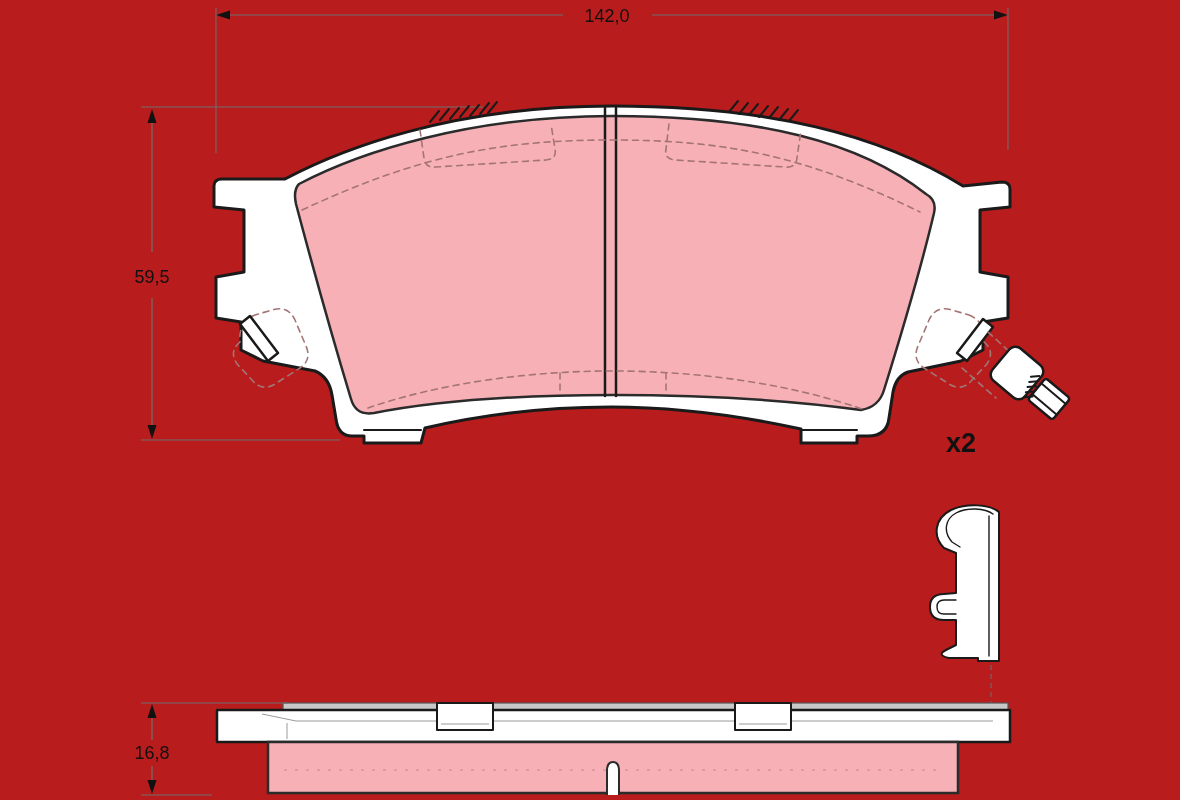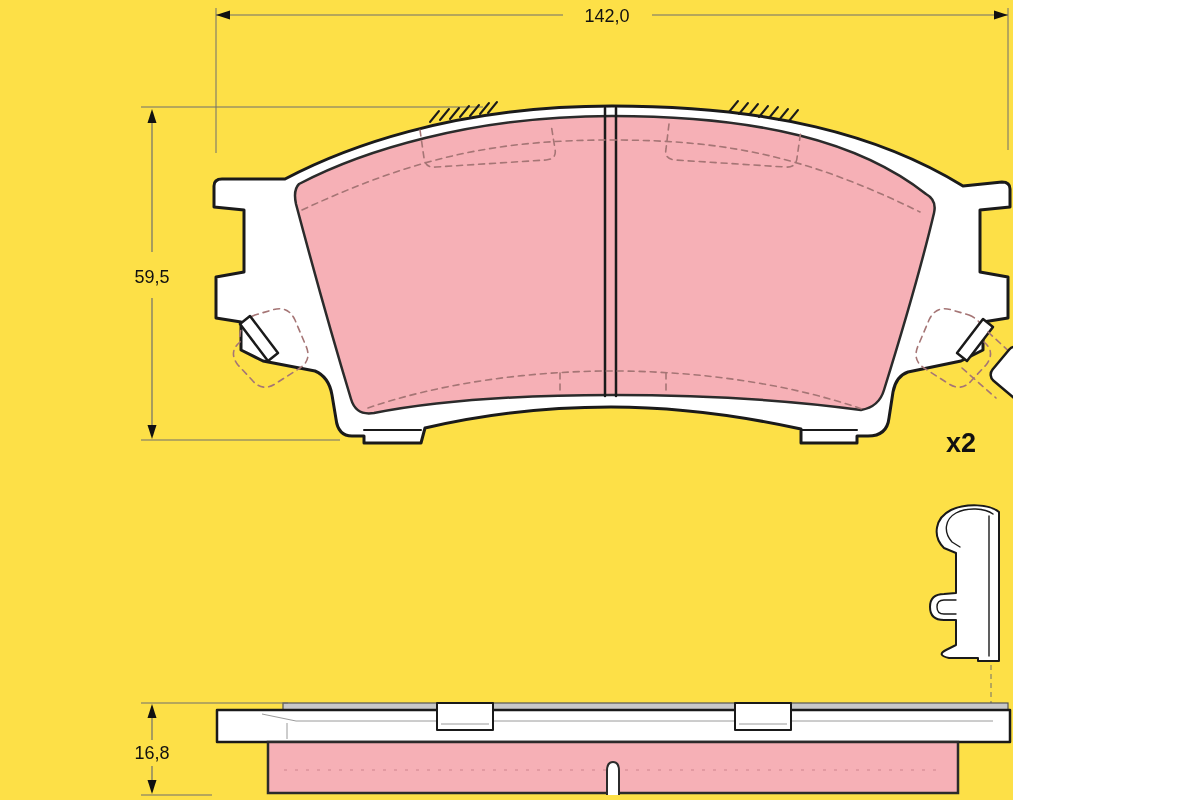--- a/index.html
+++ b/index.html
@@ -1,16 +1,16 @@
 <!DOCTYPE html>
 <html style="--c-friction: #f6b0b6; --c-friction-outline: #2b2b2b; --c-outline: #1a1a1a; --c-hidden-line: #a57575; --c-dimension-line: #6f6f6f; --c-shim: #c8c8c8; --c-text: #111111;"><head>
 <meta charset="utf-8">
 <style>
   html,body{margin:0;padding:0;background:#ffffff;}
-  .canvas{position:relative;width:1013px;height:800px;background:#fde047;overflow:hidden;
+  .canvas{position:relative;width:1180px;height:800px;background:#b91c1c;overflow:hidden;
           font-family:"Liberation Sans", sans-serif;}
   svg{display:block;}
   
   .outline{stroke:var(--c-outline,#1a1a1a);fill:none;stroke-linejoin:round;stroke-linecap:round;}
   .w3{stroke-width:3;}
   .w25{stroke-width:2.5;}
   .w2{stroke-width:2;}
   .fill-white{fill:#ffffff;}
   .fill-pink{fill:var(--c-friction,#f6b0b6);}
   .pink-edge{stroke:var(--c-friction-outline,#2b2b2b);}

